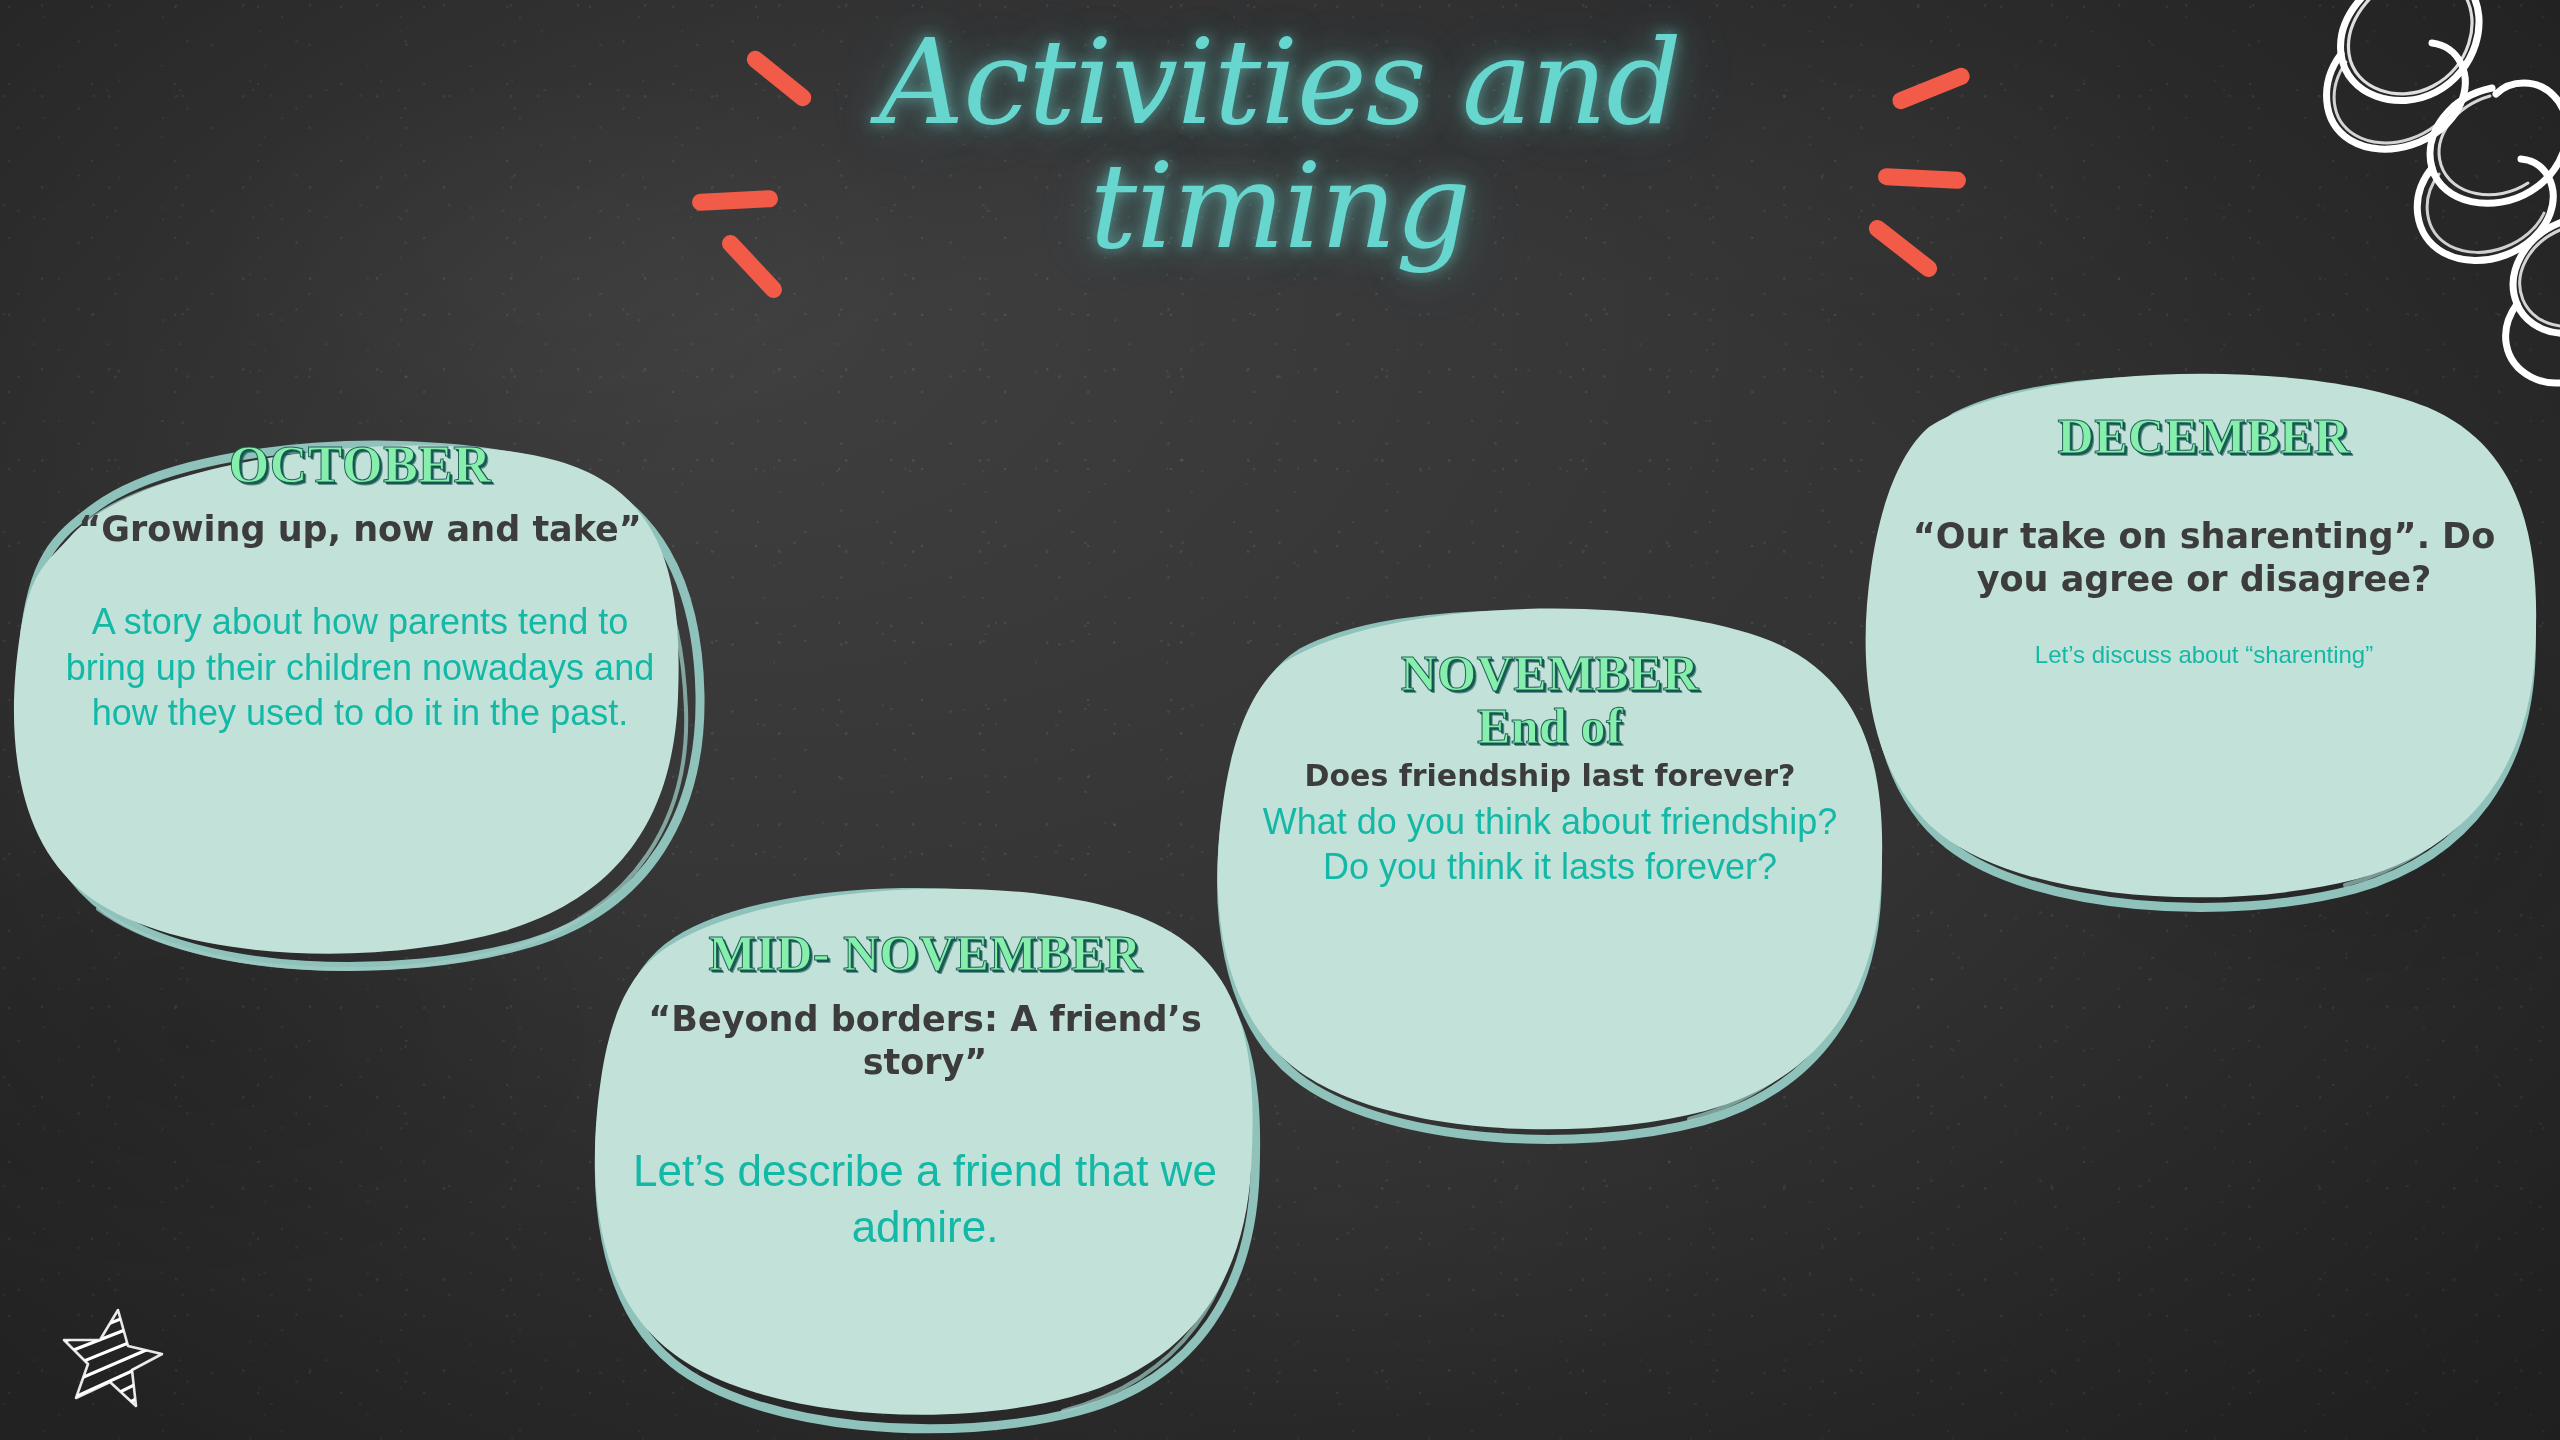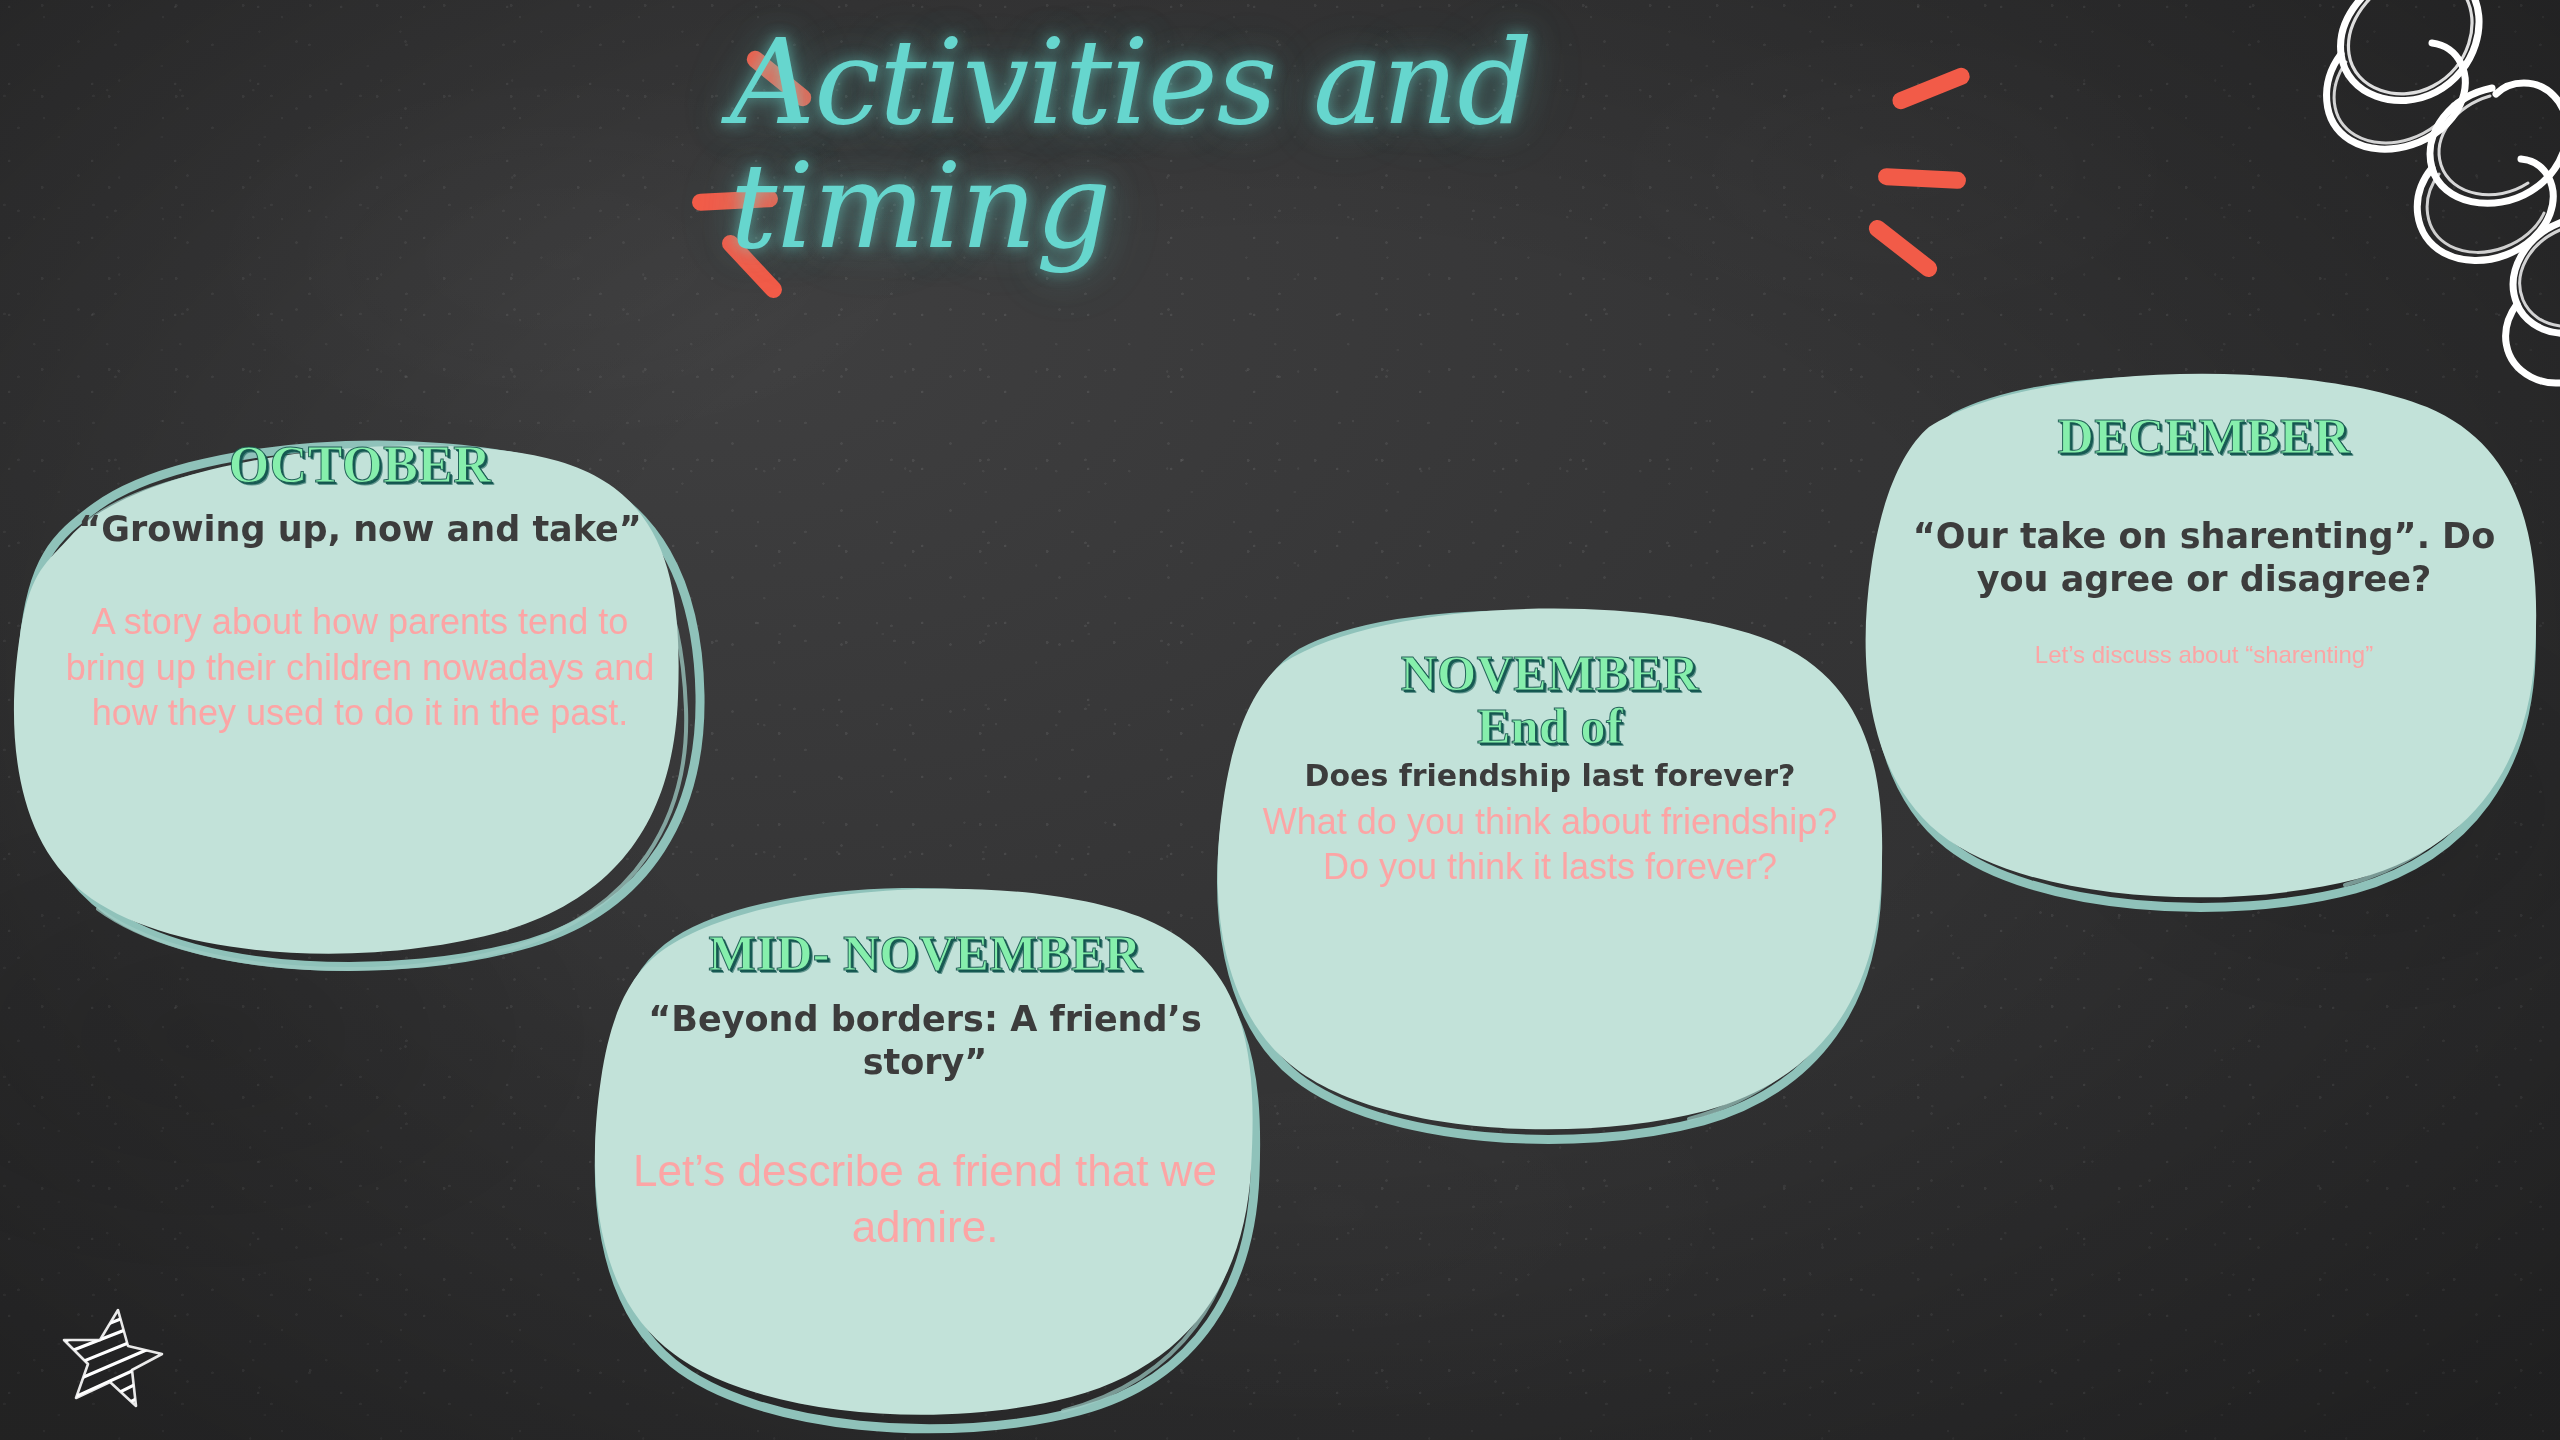--- a/index.html
+++ b/index.html
@@ -55,21 +55,21 @@
     background: radial-gradient(ellipse 1700px 1050px at 50% 46%, rgba(0,0,0,0) 40%, rgba(0,0,0,.30) 100%);
   }
 
   
   .title-wrap {
     position: absolute;
     left: 50%;
     transform: translateX(-50%);
     top: 22px;
     width: 1100px;
-    text-align: left;
+    text-align: center;
     z-index: 6;
   }
   .title-line {
     font-family: "DejaVu Serif", serif;
     font-style: italic;
     font-weight: 400;
     font-size: 118px;
     line-height: 1.02;
     letter-spacing: -1px;
     color: #66D6CE;
@@ -134,21 +134,21 @@
   }
   .m-sub {
     font-family: "DejaVu Sans", sans-serif;
     font-weight: 700;
     color: #3C3C3C;
     line-height: 1.22;
   }
   .m-body {
     font-family: "Liberation Sans", sans-serif;
     font-weight: 400;
-    color: #fca5a5;
+    color: #14b8a6;
     line-height: 1.27;
   }
 
   
   #bubble-october  { left: 10px;   top: 395px;  width: 700px;  height: 585px; }
   #bubble-october .content { left: 46px; right: 46px; top: 42px; }
   #bubble-october .m-head { font-size: 52px; }
   #bubble-october .m-sub  { font-size: 35px; margin-top: 16px; }
   #bubble-october .m-body { font-size: 36px; margin-top: 48px; }
 

